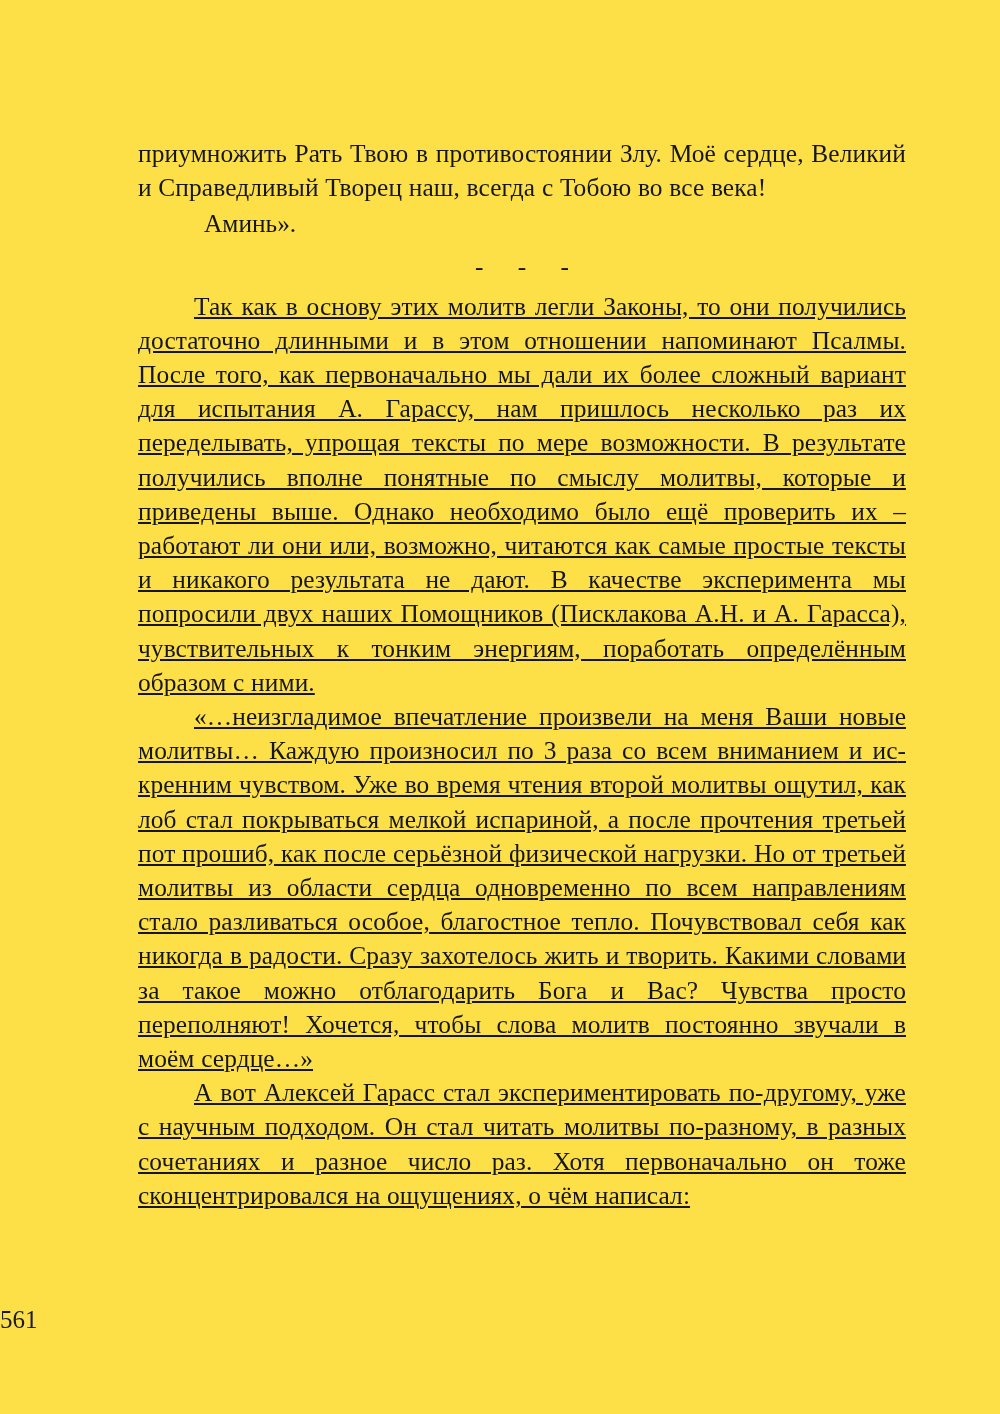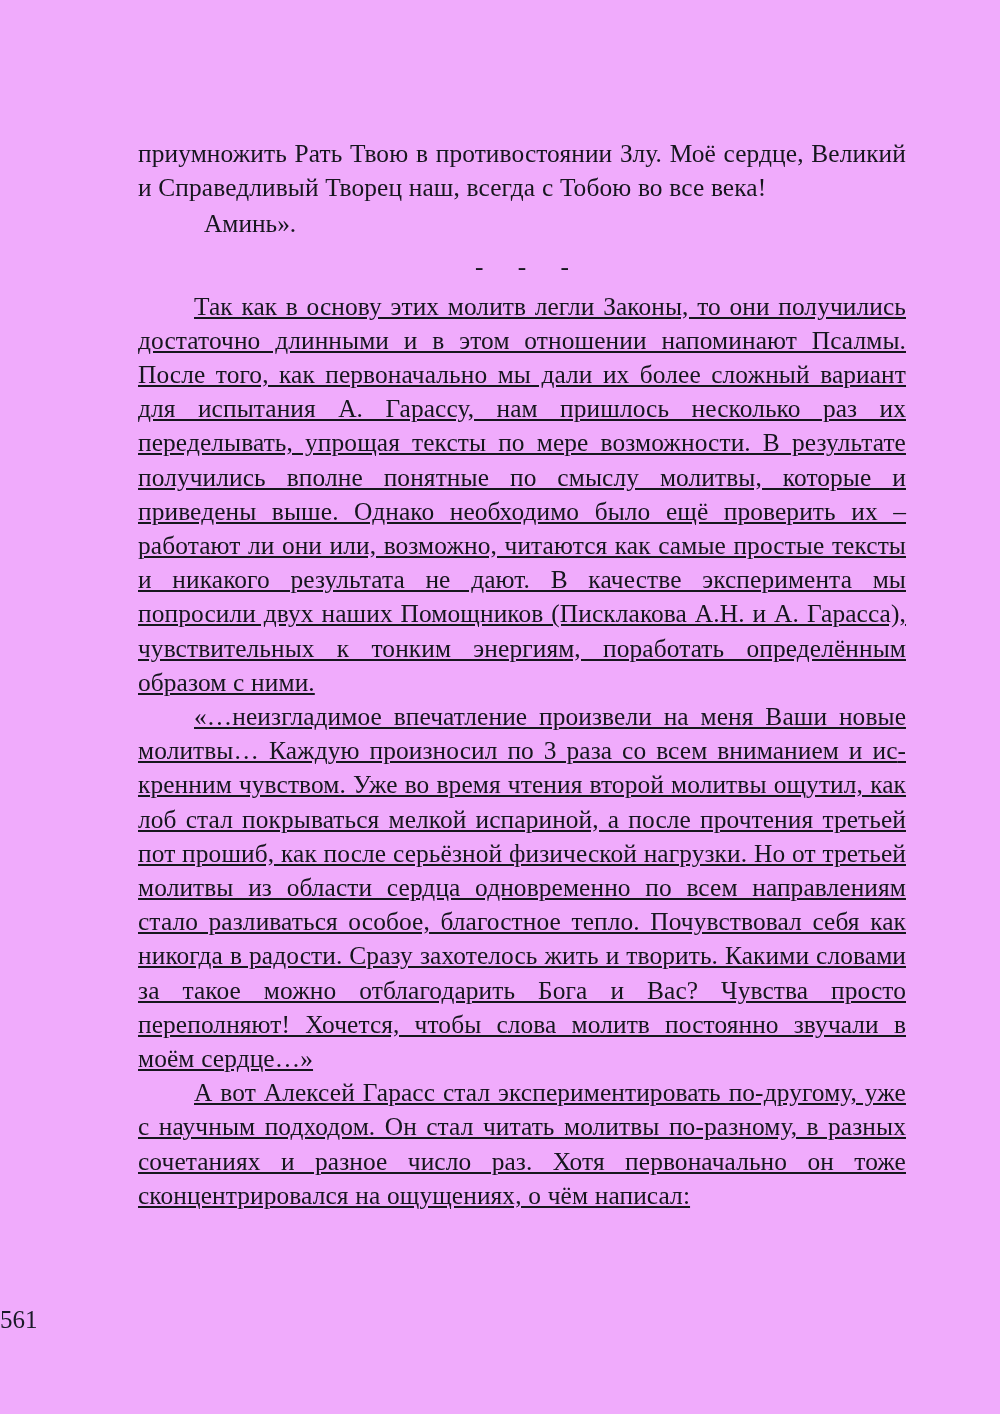--- a/index.html
+++ b/index.html
@@ -16,21 +16,21 @@
     color: #16161e;
     overflow: hidden;
   }
 
   .page {
     position: absolute;
     left: 0;
     top: 0;
     width: 1000px;
     height: 1414px;
-    background: #f0abfc;
+    background: #fde047;
   }
 
   .text-block {
     position: absolute;
     left: 138px;
     top: 136px;
     width: 768px;
   }
 
   p.para {

